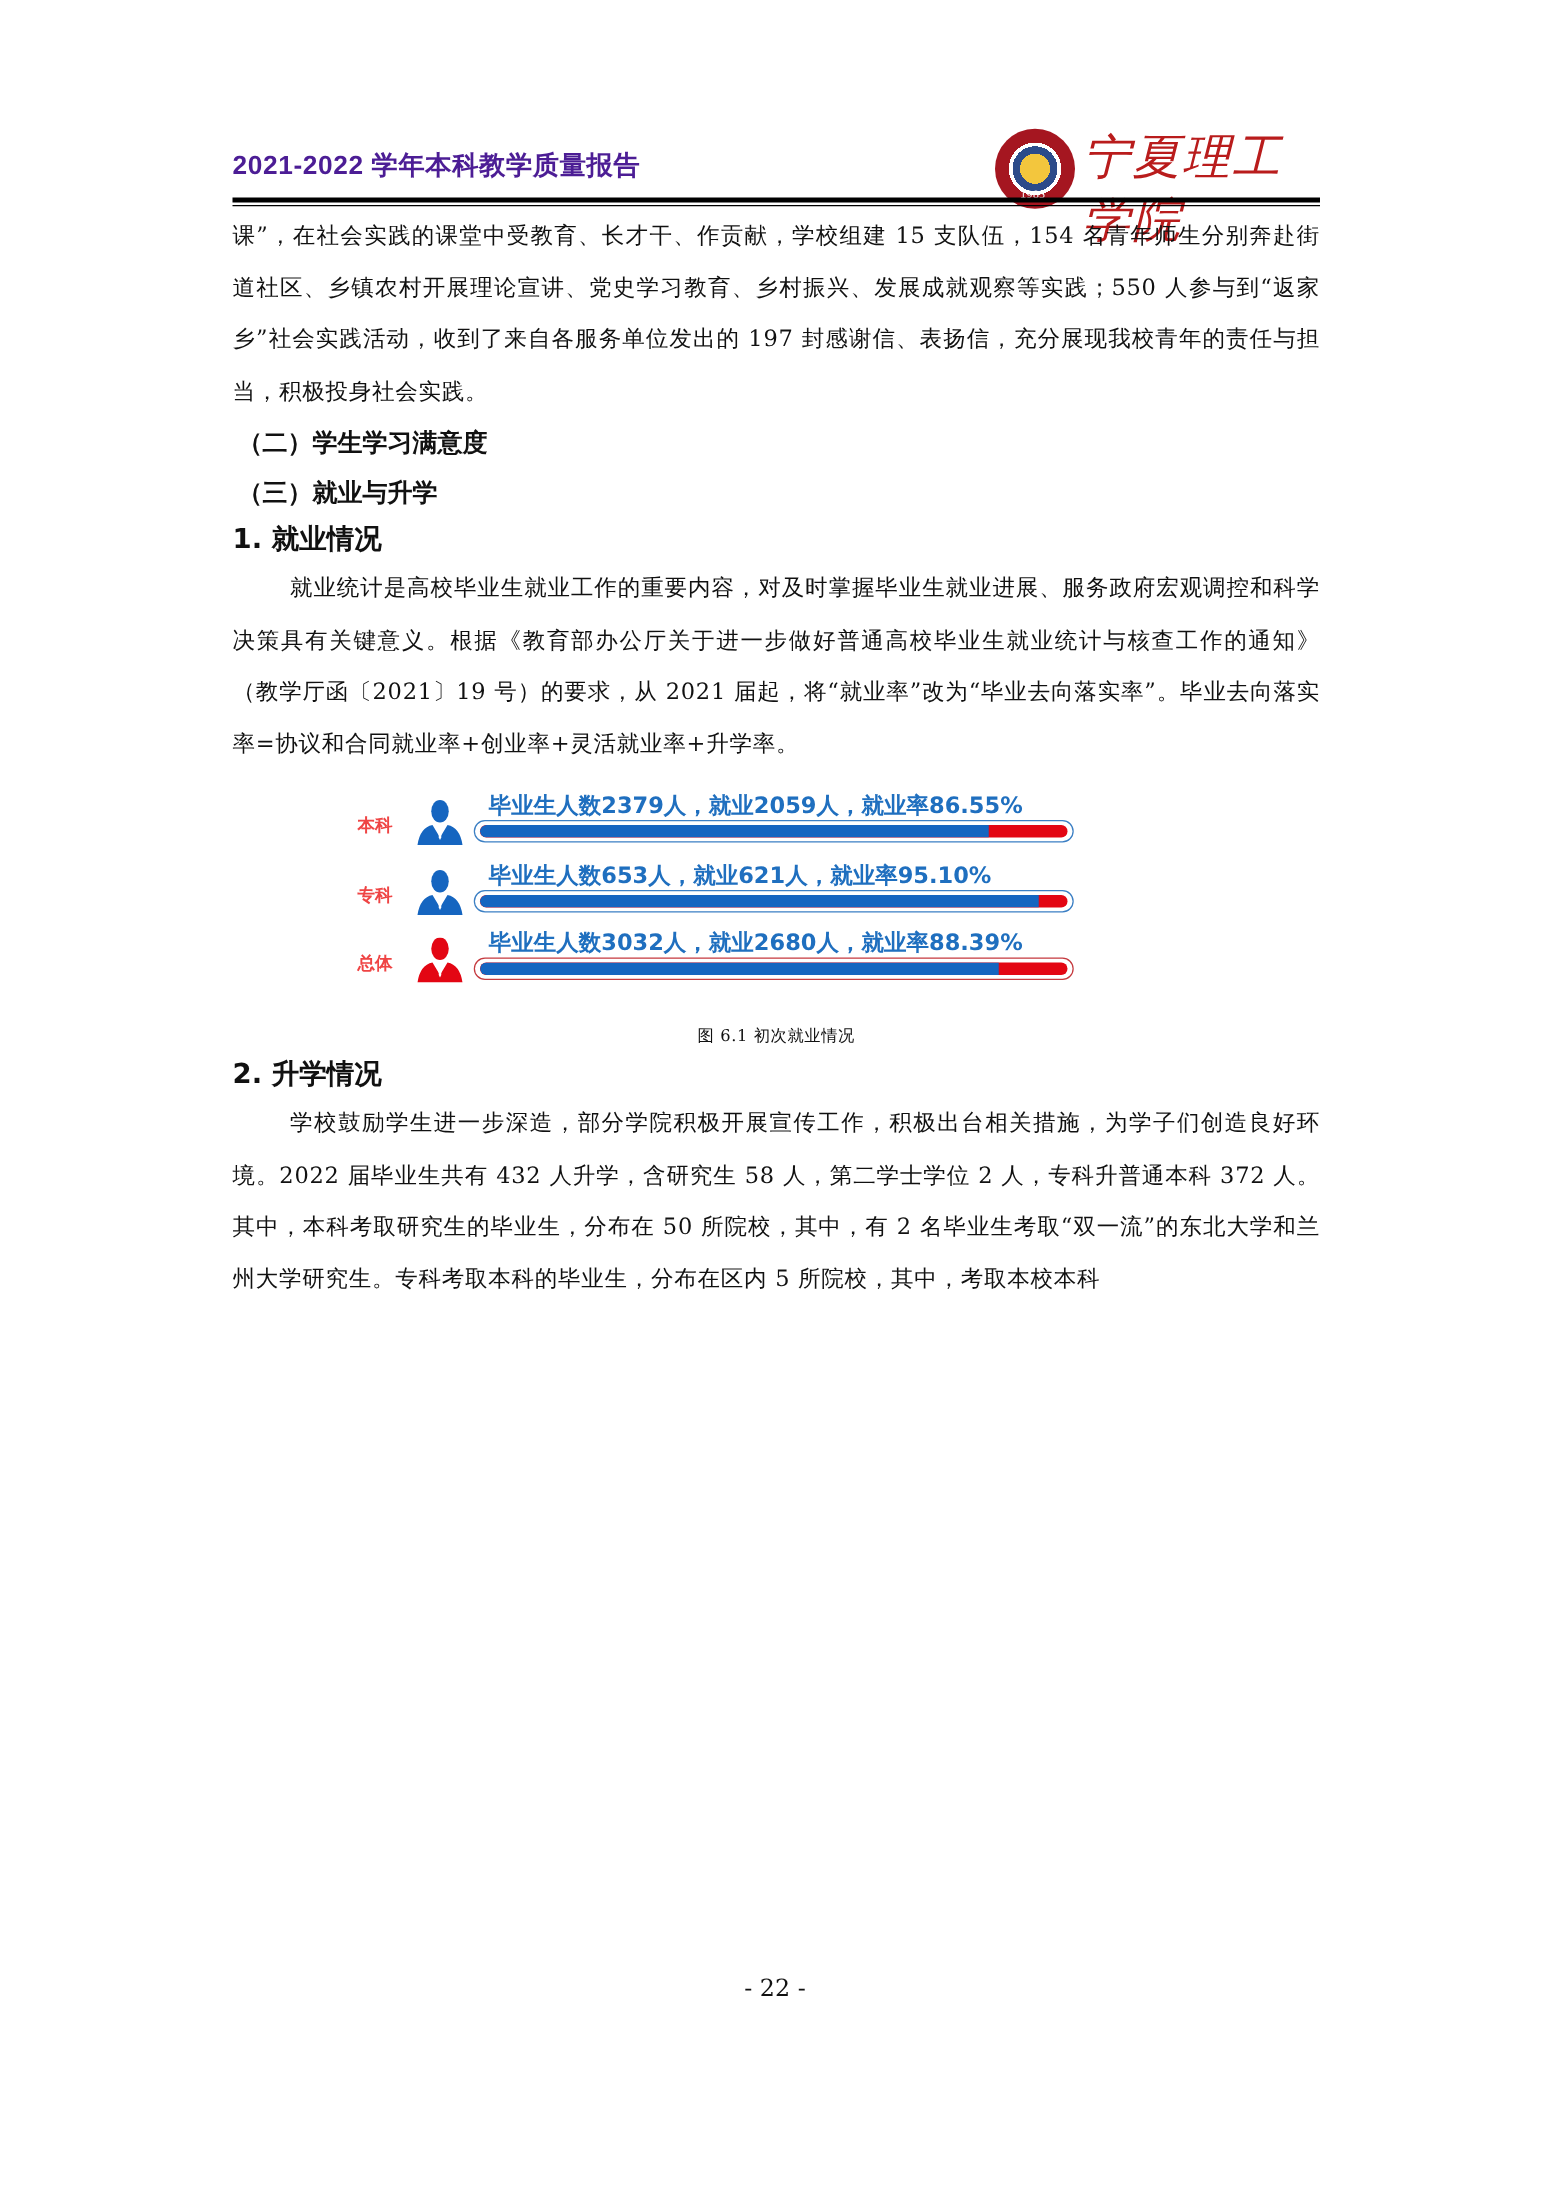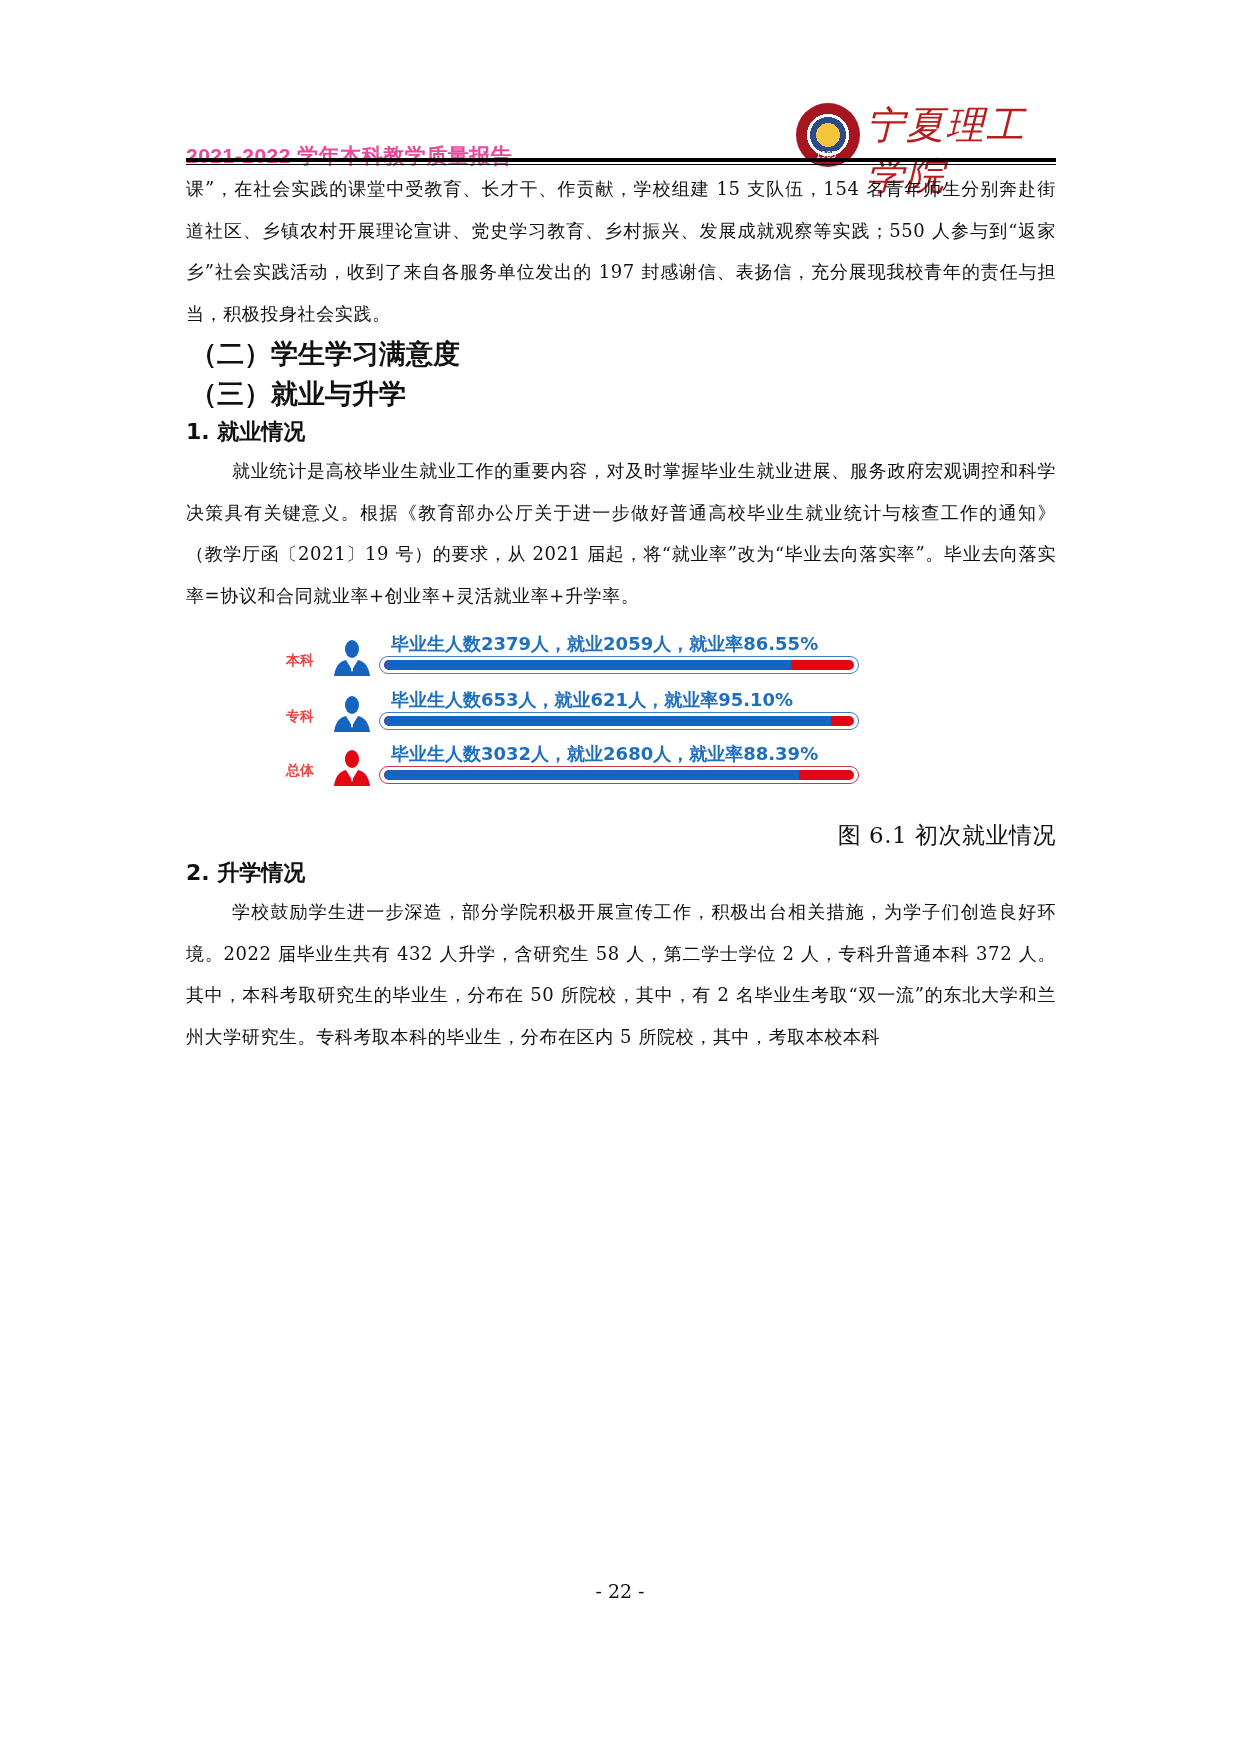--- a/index.html
+++ b/index.html
@@ -1,47 +1,47 @@
 <!DOCTYPE html>
 <html><head>
 <meta charset="utf-8">
 <style>
   html, body { margin: 0; padding: 0; background: #ffffff; }
   body { width: 1240px; height: 1753px; position: relative; overflow: hidden;
          font-family: "DejaVu Serif", "Liberation Serif", serif; color: #111; }
   .header { position: absolute; left: 186px; top: 92px; width: 870px; height: 70px; }
-  .header-title { position: absolute; left: 0; top: 50px; font-size: 21px; color: #ec4899;
+  .header-title { position: absolute; left: 0; top: 26px; font-size: 21px; color: #4c1d95;
                   font-family: "Liberation Sans", sans-serif; font-weight: bold; letter-spacing: 0.5px; }
   .logo { position: absolute; left: 610px; top: 11px; width: 64px; height: 64px; border-radius: 50%;
           background: radial-gradient(circle at 50% 50%, #f3c63d 0 12px, #2c4b8a 12px 18px, #ffffff 18px 21px, #a51620 21px 32px); }
   .logo-year { position: absolute; left: 20px; top: 48px; font-size: 8px; color: #fff; font-family: "DejaVu Sans", sans-serif; }
   .school-name { position: absolute; left: 680px; top: 8px; font-size: 38px; font-family: "DejaVu Serif", serif;
                  font-style: italic; color: #b91c1c; letter-spacing: 2px; }
   .rule-thick { position: absolute; left: 186px; top: 158px; width: 870px; height: 4px; background: #000; }
   .rule-thin { position: absolute; left: 186px; top: 164px; width: 870px; height: 1px; background: #000; }
 
   .content { position: absolute; left: 186px; top: 168px; width: 870px; }
   .p { font-size: 18px; line-height: 41.5px; text-align: justify; margin: 0; letter-spacing: 0.6px; }
   .indent { text-indent: 46px; }
-  .h2 { font-family: "DejaVu Sans", sans-serif; font-size: 27px; margin: 0; line-height: 40px; margin-left: 4px; }
+  .h2 { font-family: "DejaVu Sans", sans-serif; font-size: 20px; margin: 0; line-height: 40px; margin-left: 4px; }
   .h3 { font-family: "DejaVu Sans", sans-serif; font-size: 22px; margin: 0; line-height: 36px; }
 
   .chart { position: relative; width: 640px; height: 178px; margin: 10px 0 0 100px; }
   .row { position: absolute; left: 0; width: 640px; height: 50px; }
   .row-label { position: absolute; left: 0; top: 20px; font-family: "DejaVu Sans", sans-serif;
                font-weight: bold; font-size: 14px; color: #ef4444; }
   .person { position: absolute; left: 46px; top: 8px; width: 40px; height: 36px; }
   .bar-caption { position: absolute; left: 105px; top: 0; font-family: "DejaVu Sans", sans-serif;
                  font-weight: bold; font-size: 18px; color: #1f6fbf; white-space: nowrap; }
   .bar-outer { position: absolute; left: 93px; top: 24px; width: 480px; height: 18px; border-radius: 10px;
                border: 1.5px solid #3b7fc4; box-sizing: border-box; }
   .bar-outer.red { border-color: #c5393e; }
   .bar-track { position: absolute; left: 4px; top: 3px; right: 4px; bottom: 3px; border-radius: 6px; background: #e30613; overflow: hidden; }
   .bar-fill { position: absolute; left: 0; top: 0; bottom: 0; background: #1565c0; border-radius: 6px 0 0 6px; }
-  .caption { text-align: right; font-size: 23px; margin: 16px 0 4px 0; letter-spacing: 0.5px; }
+  .caption { text-align: center; font-size: 13px; margin: 16px 0 4px 0; letter-spacing: 0.5px; }
   .page-num { position: absolute; left: 0; width: 1240px; top: 1580px; text-align: center; font-size: 19px; }
 </style>
 </head>
 <body>
 
 <div class="header">
   <div class="header-title">2021-2022 学年本科教学质量报告</div>
   <div class="logo">
     <span class="logo-year">1985</span>
   </div>

